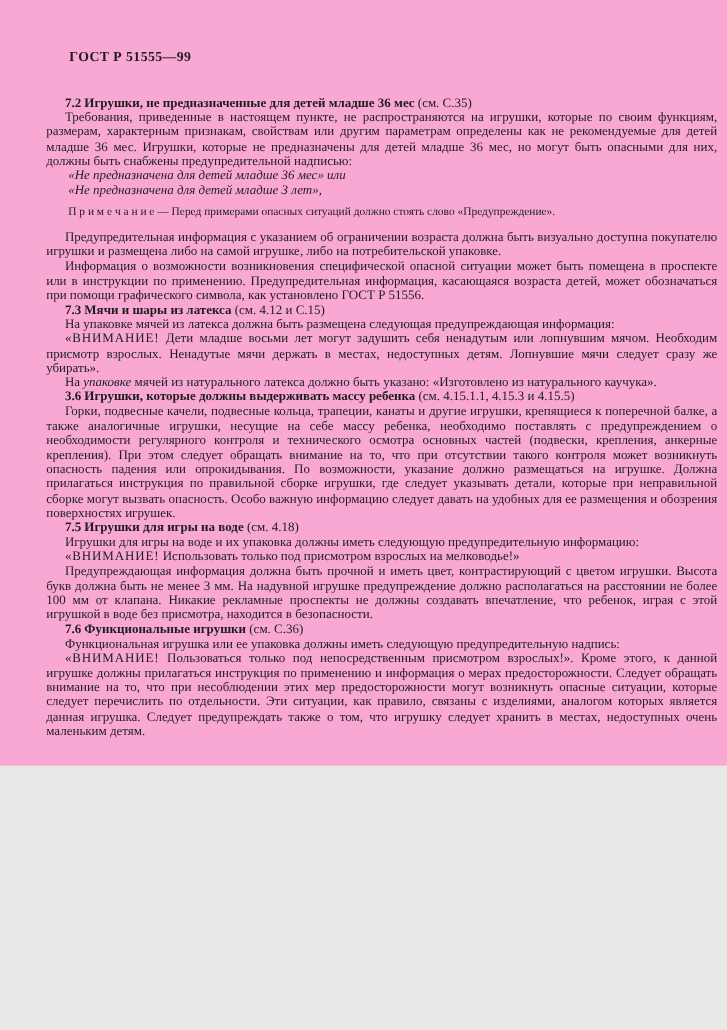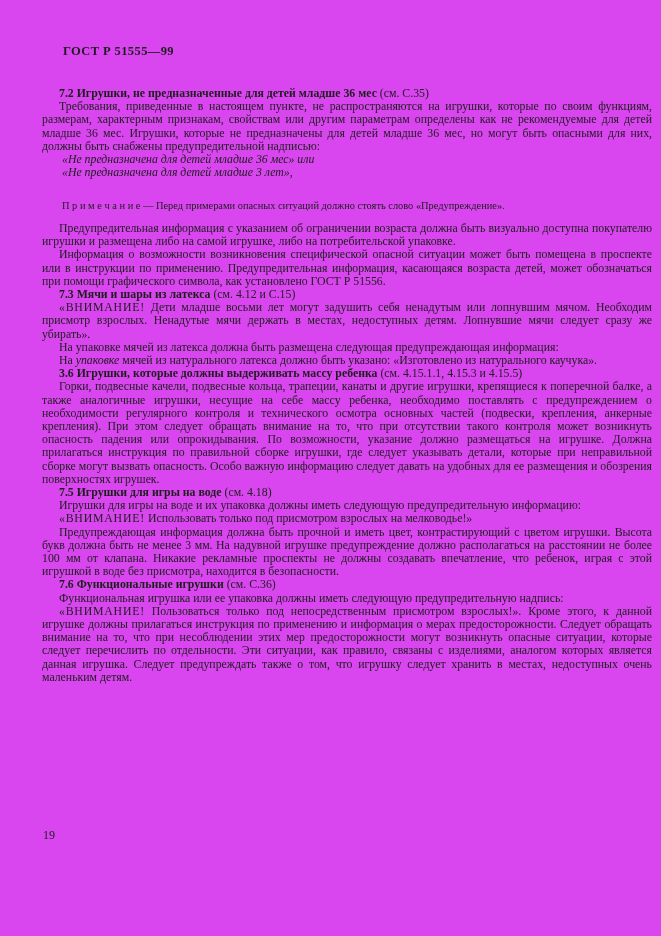--- a/index.html
+++ b/index.html
@@ -4,22 +4,22 @@
 <style>
   * { margin: 0; padding: 0; box-sizing: border-box; }
   html, body { width: 661px; height: 936px; }
   body {
     background: #e8e8e6;
     font-family: "Liberation Serif", "DejaVu Serif", serif;
   }
   .page {
     position: relative;
     width: 661px;
-    height: 936px;
-    background: #d946ef;
+    height: 696px;
+    background: #f9a8d4;
     color: #1d1d1d;
     overflow: hidden;
   }
   .running-header {
     position: absolute;
     left: 63px;
     top: 44px;
     font-size: 12.5px;
     font-weight: bold;
     letter-spacing: 0.4px;
@@ -34,21 +34,21 @@
     text-align: justify;
   }
   .content p { margin: 0; text-indent: 17px; }
   .content p.ni { text-indent: 0; }
   .content p.q { text-indent: 20px; font-style: italic; }
   .content p.h b { font-weight: bold; }
   .content p.note {
     font-size: 10.4px;
     line-height: 12.5px;
     text-indent: 20px;
-    margin: 21px 0 9px 0;
+    margin: 8px 0 9px 0;
   }
   .attn { letter-spacing: 0.8px; }
   .ital { font-style: italic; }
   .pageno {
     position: absolute;
     left: 43px;
     top: 828px;
     font-size: 12px;
   }
 </style>
@@ -63,22 +63,22 @@
 
     <p class="h"><b>7.2 Игрушки, не предназначенные для детей младше 36 мес</b><span> (см. С.35)</span></p>
     <p>Требования, приведенные в настоящем пункте, не распространяются на игрушки, которые по своим функциям, размерам, характерным признакам, свойствам или другим параметрам определены как не рекомендуемые для детей младше 36 мес. Игрушки, которые не предназначены для детей младше 36 мес, но могут быть опасными для них, должны быть снабжены предупредительной надписью:</p>
     <p class="q">«Не предназначена для детей младше 36 мес» или</p>
     <p class="q">«Не предназначена для детей младше 3 лет»,</p>
     <p class="note">П р и м е ч а н и е — Перед примерами опасных ситуаций должно стоять слово «Предупреждение».</p>
     <p>Предупредительная информация с указанием об ограничении возраста должна быть визуально доступна покупателю игрушки и размещена либо на самой игрушке, либо на потребительской упаковке.</p>
     <p>Информация о возможности возникновения специфической опасной ситуации может быть помещена в проспекте или в инструкции по применению. Предупредительная информация, касающаяся возраста детей, может обозначаться при помощи графического символа, как установлено ГОСТ Р 51556.</p>
 
     <p class="h"><b>7.3 Мячи и шары из латекса</b><span> (см. 4.12 и С.15)</span></p>
+    <p>На упаковке мячей из латекса должна быть размещена следующая предупреждающая информация:</p>
     <p><span class="attn">«ВНИМАНИЕ!</span><span> Дети младше восьми лет могут задушить себя ненадутым или лопнувшим мячом. Необходим присмотр взрослых. Ненадутые мячи держать в местах, недоступных детям. Лопнувшие мячи следует сразу же убирать».</span></p>
-    <p>На упаковке мячей из латекса должна быть размещена следующая предупреждающая информация:</p>
     <p><span>На </span><span class="ital">упаковке</span><span> мячей из натурального латекса должно быть указано: «Изготовлено из натурального каучука».</span></p>
 
     <p class="h"><b>3.6 Игрушки, которые должны выдерживать массу ребенка</b><span> (см. 4.15.1.1, 4.15.3 и 4.15.5)</span></p>
     <p>Горки, подвесные качели, подвесные кольца, трапеции, канаты и другие игрушки, крепящиеся к поперечной балке, а также аналогичные игрушки, несущие на себе массу ребенка, необходимо поставлять с предупреждением о необходимости регулярного контроля и технического осмотра основных частей (подвески, крепления, анкерные крепления). При этом следует обращать внимание на то, что при отсутствии такого контроля может возникнуть опасность падения или опрокидывания. По возможности, указание должно размещаться на игрушке. Должна прилагаться инструкция по правильной сборке игрушки, где следует указывать детали, которые при неправильной сборке могут вызвать опасность. Особо важную информацию следует давать на удобных для ее размещения и обозрения поверхностях игрушек.</p>
 
     <p class="h"><b>7.5 Игрушки для игры на воде</b><span> (см. 4.18)</span></p>
     <p>Игрушки для игры на воде и их упаковка должны иметь следующую предупредительную информацию:</p>
     <p><span class="attn">«ВНИМАНИЕ!</span><span> Использовать только под присмотром взрослых на мелководье!»</span></p>
     <p>Предупреждающая информация должна быть прочной и иметь цвет, контрастирующий с цветом игрушки. Высота букв должна быть не менее 3 мм. На надувной игрушке предупреждение должно располагаться на расстоянии не более 100 мм от клапана. Никакие рекламные проспекты не должны создавать впечатление, что ребенок, играя с этой игрушкой в воде без присмотра, находится в безопасности.</p>
 

